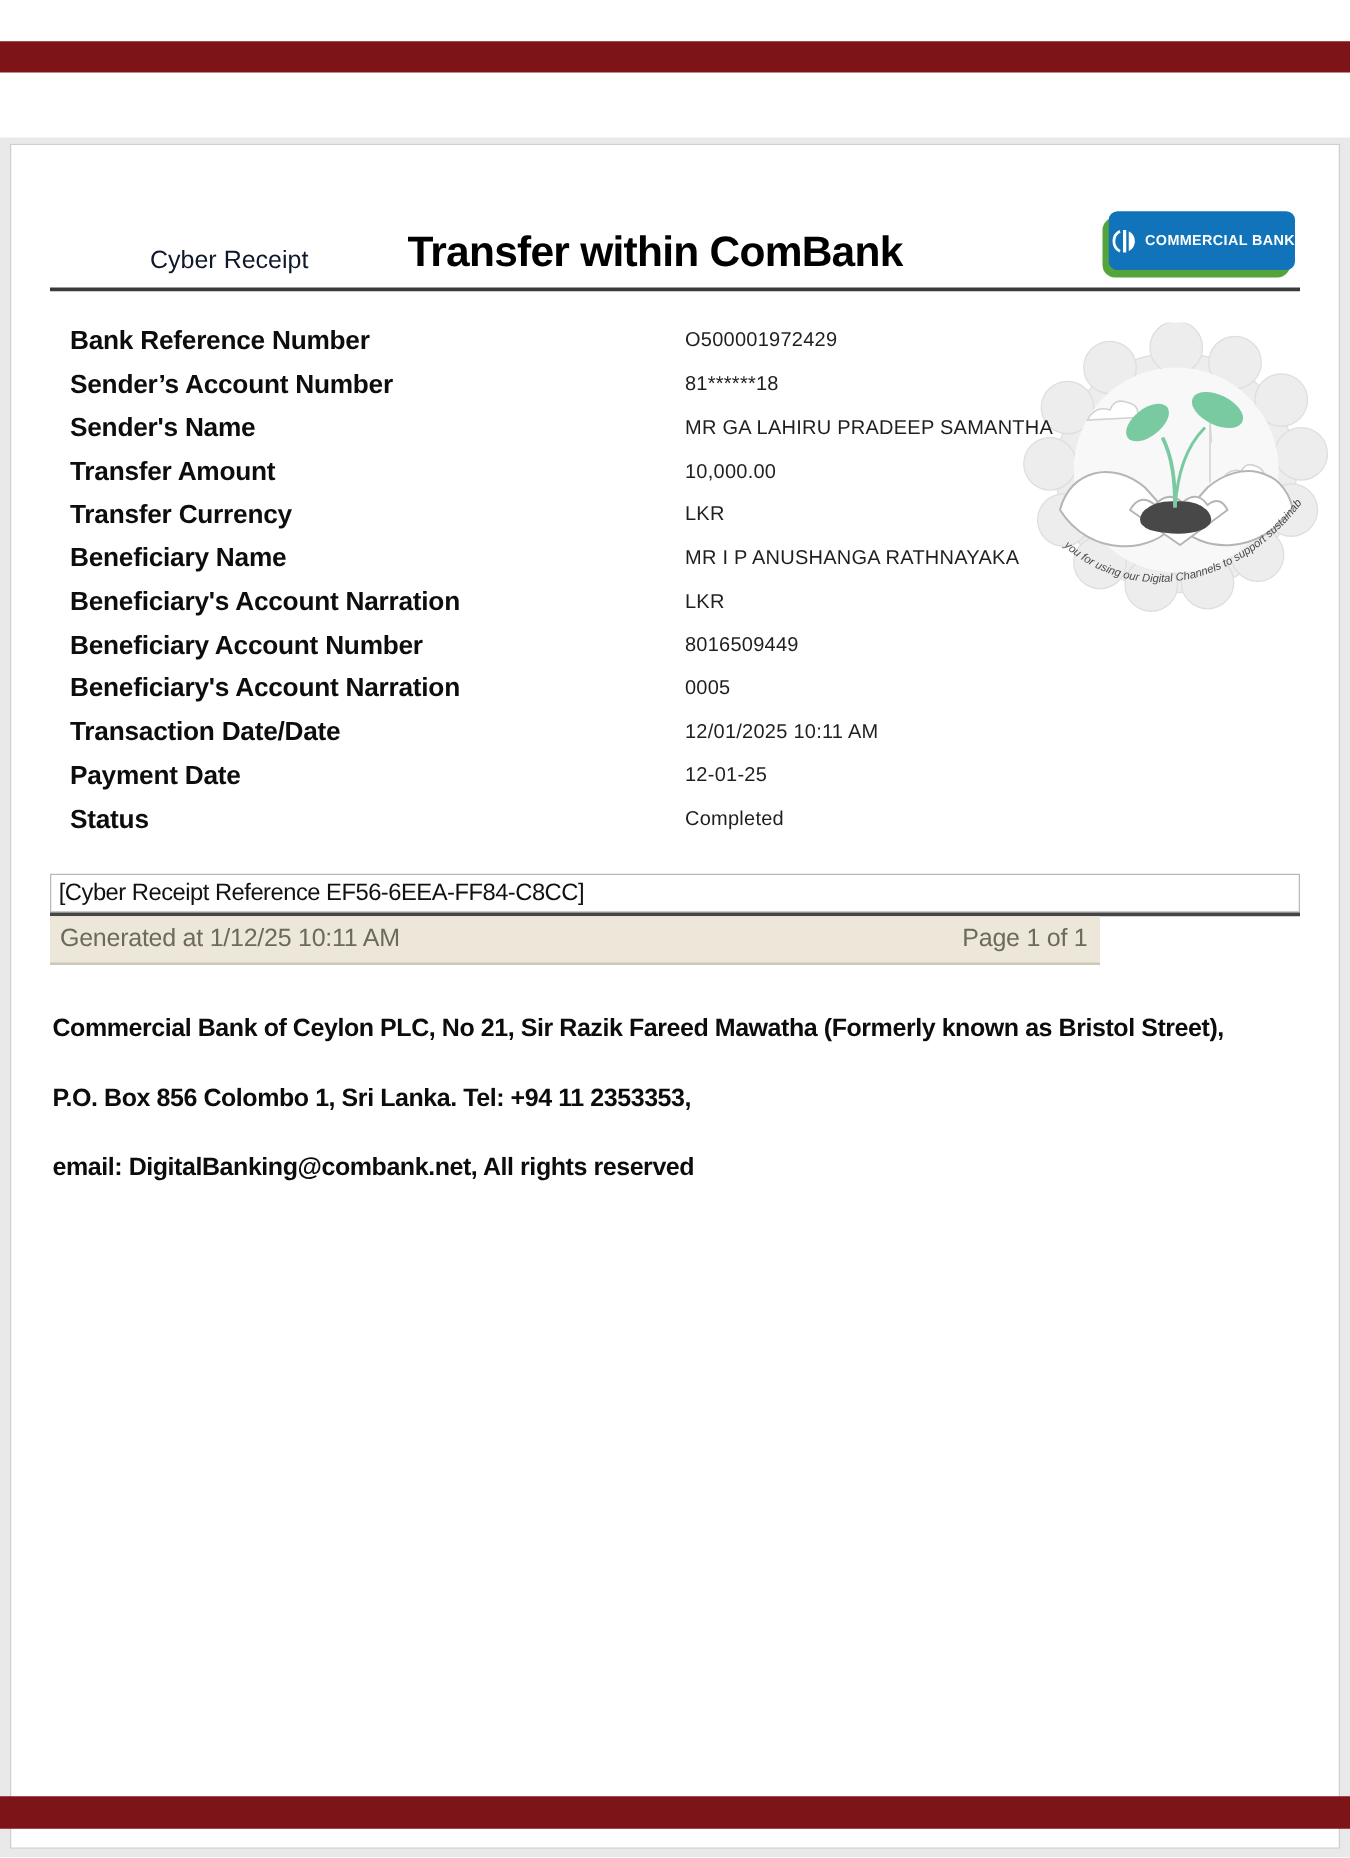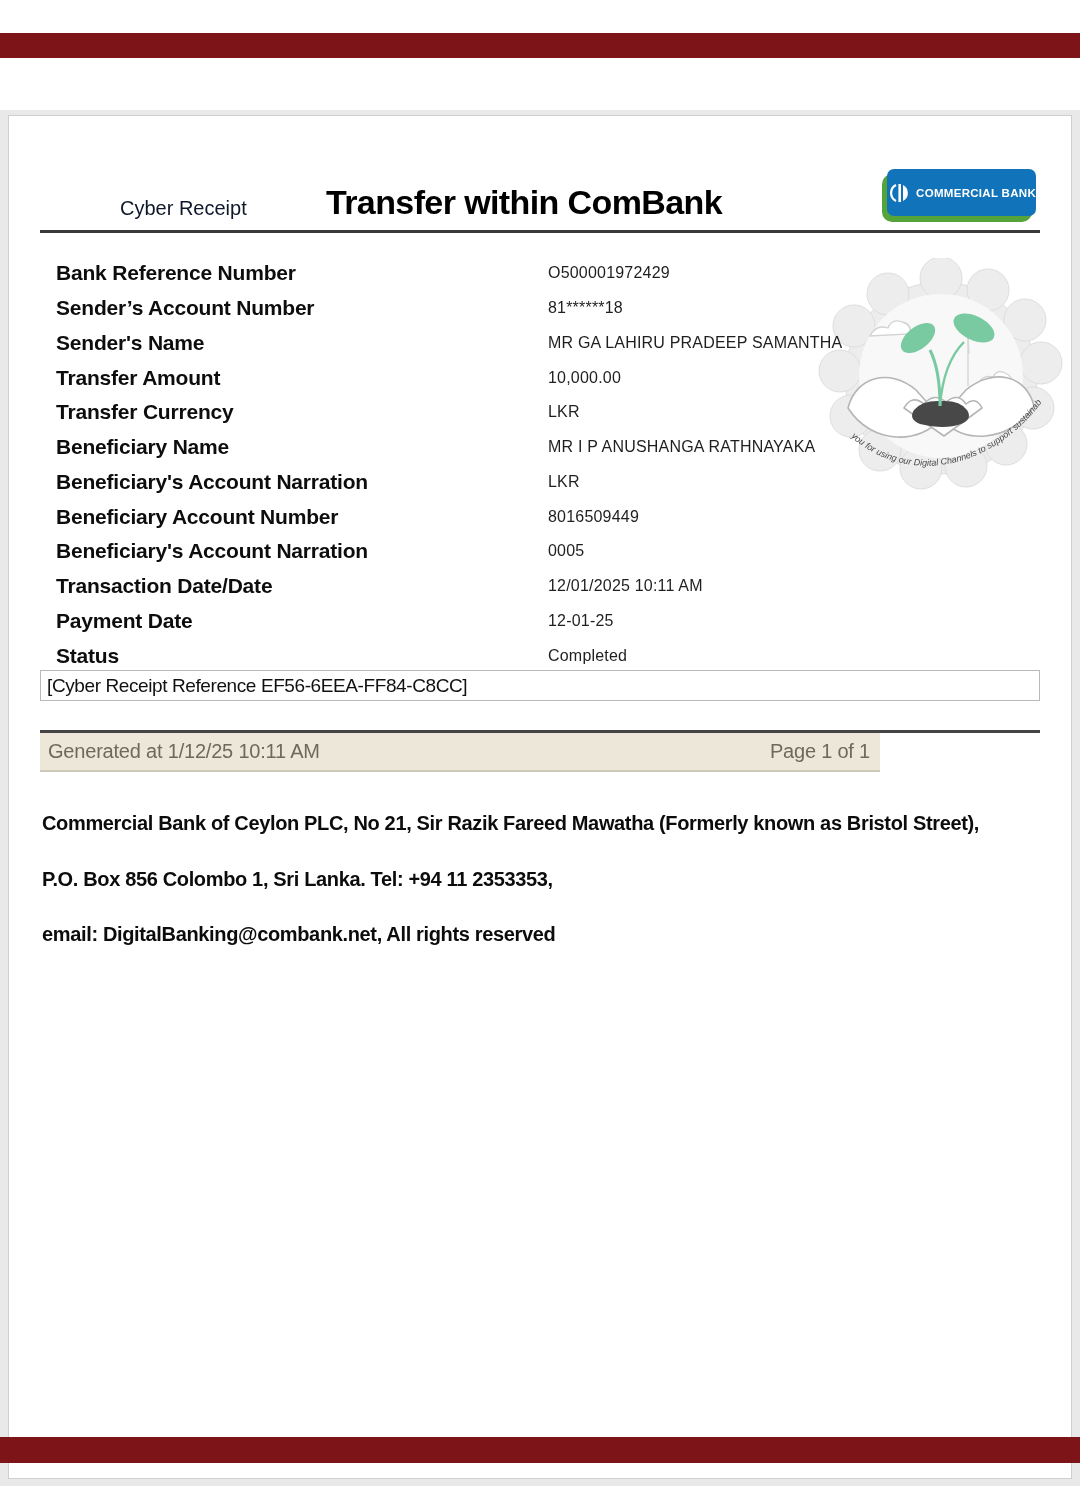--- a/index.html
+++ b/index.html
@@ -28,21 +28,21 @@
               display:flex;align-items:center;justify-content:flex-end;gap:5px;}
   .logo .brand{color:#ffffff;font-size:11.5px;font-weight:700;letter-spacing:0.3px;white-space:nowrap;}
   
   .fields{position:absolute;left:56px;top:256px;width:1000px;z-index:2;}
   .field-row{display:flex;height:34.75px;align-items:center;}
   .field-label{width:492px;font-size:21px;font-weight:700;letter-spacing:-0.2px;color:#0d0d0d;}
   .field-value{font-size:16px;color:#1f1f1f;letter-spacing:0.2px;white-space:nowrap;}
   
   .watermark{position:absolute;left:818px;top:258px;width:246px;height:252px;z-index:1;}
   
-  .ref-box{position:absolute;left:40px;top:670px;width:998px;height:29px;border:1px solid #b9b9b9;
+  .ref-box{position:absolute;left:40px;top:699px;width:998px;height:29px;border:1px solid #b9b9b9;
            z-index:2;display:flex;align-items:center;}
   .ref-text{font-size:19px;letter-spacing:-0.4px;color:#111;padding-left:6px;white-space:nowrap;}
   .gen-rule{position:absolute;left:40px;top:730px;width:1000px;height:3px;background:#454545;z-index:2;}
   .gen-bar{position:absolute;left:40px;top:733px;width:840px;height:37px;background:#ece7d9;
            border-bottom:2px solid #cdc8b8;z-index:2;display:flex;align-items:center;justify-content:space-between;}
   .gen-text{font-size:20px;color:#6e6a5b;padding-left:8px;letter-spacing:-0.2px;}
   .page-num{font-size:20px;color:#6e6a5b;padding-right:10px;letter-spacing:-0.2px;text-align:right;}
   
   .footer{position:absolute;left:42px;top:780px;width:1000px;z-index:2;}
   .footer-line{font-size:20px;font-weight:700;letter-spacing:-0.35px;color:#0c0c0c;line-height:23.5px;white-space:nowrap;margin-top:32px;}

